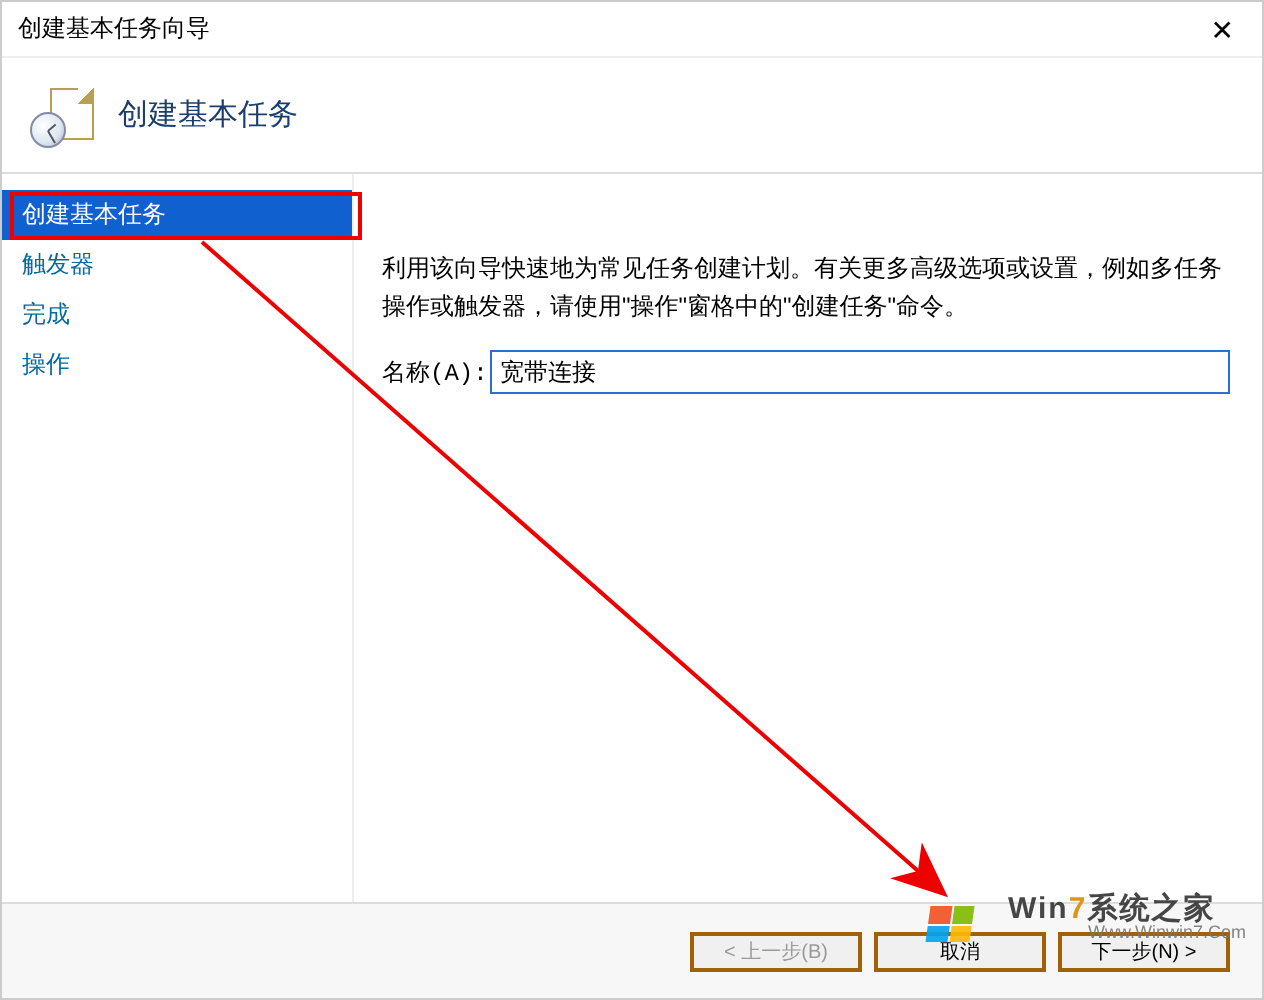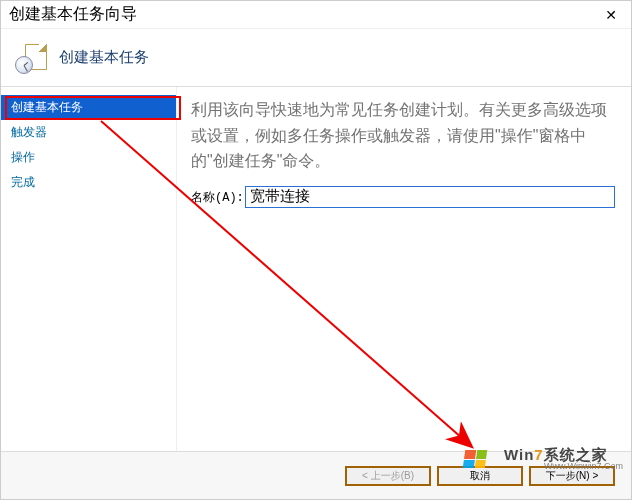--- a/index.html
+++ b/index.html
@@ -21,21 +21,21 @@
   }
   .titlebar {
     height: 28px;
     display: flex;
     align-items: center;
     justify-content: space-between;
     padding: 0 8px;
     background: #fff;
     border-bottom: 1px solid #eee;
   }
-  .titlebar .title { font-size: 16px; color: #000; }
+  .titlebar .title { font-size: 12px; color: #000; }
   .titlebar .close {
     font-size: 14px;
     color: #000;
     cursor: pointer;
     padding: 0 6px;
   }
   .header {
     height: 58px;
     border-bottom: 1px solid #ddd;
     display: flex;
@@ -103,42 +103,43 @@
     position: absolute;
     border: 2px solid #e00;
     pointer-events: none;
   }
   .content {
     flex: 1;
     padding: 10px 16px 10px 14px;
     position: relative;
   }
   .hint {
-    color: #737373;
-    font-size: 16px;
+    color: #000000;
+    font-size: 12px;
     line-height: 1.6;
     margin-bottom: 12px;
+    margin-top: 28px;
   }
   .form-row {
     display: flex;
     align-items: flex-start;
     margin-bottom: 10px;
   }
   .form-row label {
     width: 54px;
     padding-top: 3px;
     color: #000;
     font-family: Liberation Mono, monospace;
   }
   .form-row input[type="text"] {
     flex: 1;
     height: 22px;
     border: 1px solid #2a6fd6;
     padding: 2px 4px;
-    font-size: 15px;
+    font-size: 12px;
     outline: none;
   }
   .form-row textarea {
     flex: 1;
     height: 130px;
     border: 1px solid #999;
     padding: 2px 4px;
     font-size: 12px;
     resize: none;
     outline: none;
@@ -169,21 +170,21 @@
   }
   .arrow-svg {
     position: absolute;
     top: 0; left: 0;
     pointer-events: none;
   }
   .watermark {
     position: absolute;
     right: 8px; bottom: 28px;
     display: flex;
-    align-items: center;
+    align-items: flex-end;
     gap: 18px;
     opacity: 0.9;
     pointer-events: none;
   }
   .watermark .winflag {
     width: 22px; height: 18px;
     display: grid;
     grid-template-columns: 1fr 1fr;
     grid-template-rows: 1fr 1fr;
     gap: 1px;
@@ -214,22 +215,22 @@
       <div class="clock"></div>
     </div>
     <div class="heading">创建基本任务</div>
   </div>
 
   <div class="body">
 
     <div class="sidebar">
       <div class="step active">创建基本任务</div>
       <div class="step">触发器</div>
+      <div class="step">完成</div>
       <div class="step">操作</div>
-      <div class="step">完成</div>
     </div>
 
     <div class="content">
       <div class="hint">利用该向导快速地为常见任务创建计划。有关更多高级选项或设置，例如多任务操作或触发器，请使用"操作"窗格中的"创建任务"命令。</div>
 
       <div class="form-row">
         <label>名称(A):</label>
         <input type="text" value="宽带连接" style="">
       </div>
 

